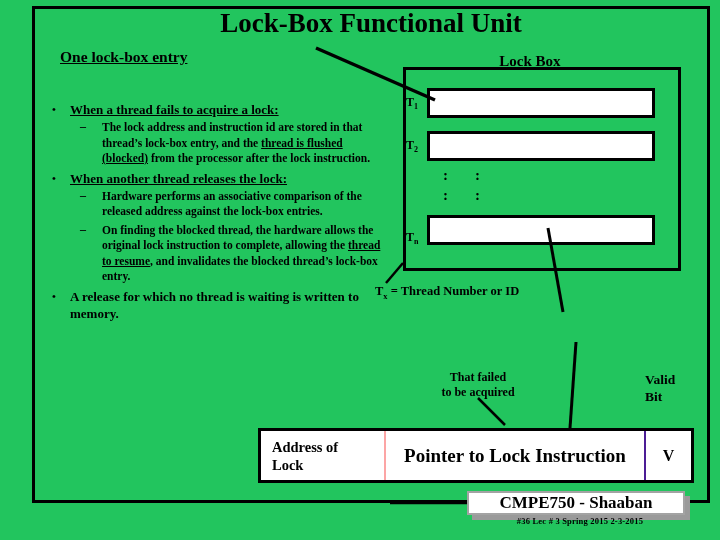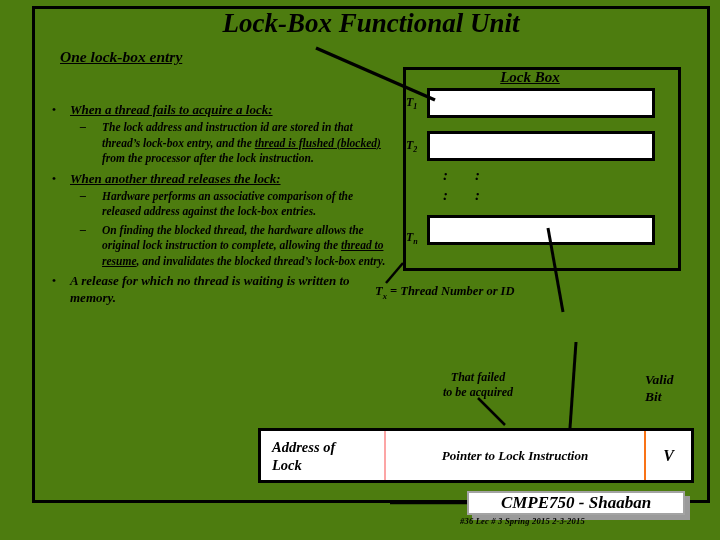--- a/index.html
+++ b/index.html
@@ -4,25 +4,24 @@
 <style>
   html, body {
     margin: 0;
     padding: 0;
     background: #ffffff;
   }
   #slide {
     position: relative;
     width: 720px;
     height: 540px;
-    background: #4d7c0f;
+    background: #22c55e;
     font-family: "Liberation Serif", "DejaVu Serif", serif;
     color: #000000;
     overflow: hidden;
-    font-style: italic;
   }
   
   #outer-border {
     position: absolute;
     left: 32px;
     top: 6px;
     width: 678px;
     height: 497px;
     border: 3px solid #000000;
     box-sizing: border-box;
@@ -98,21 +97,21 @@
     left: 403px;
     top: 67px;
     width: 278px;
     height: 204px;
     border: 3px solid #000000;
     box-sizing: border-box;
   }
   #lockbox-title {
     position: absolute;
     left: 403px;
-    top: 69px;
+    top: 53px;
     width: 254px;
     text-align: center;
     font-size: 15px;
     font-weight: bold;
   }
   #lockbox-title span { text-decoration: underline; }
 
   .lb-row {
     position: absolute;
     border: 3px solid #000000;
@@ -195,23 +194,23 @@
   }
   #cell-address {
     width: 125px;
     border-right: 2px solid #fca5a5;
     padding-left: 11px;
     font-size: 14.5px;
     line-height: 18px;
   }
   #cell-pointer {
     flex: 1;
-    border-right: 2px solid #f97316;
+    border-right: 2px solid #4c1d95;
     justify-content: center;
-    font-size: 13px;
+    font-size: 19px;
   }
   #cell-valid {
     width: 45px;
     justify-content: center;
     font-size: 16px;
   }
   
   #footer-shadow {
     position: absolute;
     left: 472px;
@@ -234,21 +233,21 @@
     justify-content: center;
     font-size: 17px;
     font-weight: bold;
     white-space: nowrap;
   }
   #footer-fine {
     position: absolute;
     left: 460px;
     top: 516px;
     width: 240px;
-    text-align: left;
+    text-align: center;
     font-size: 8.5px;
     font-weight: bold;
     white-space: nowrap;
     letter-spacing: 0.2px;
   }
   
   #connectors {
     position: absolute;
     left: 0;
     top: 0;

